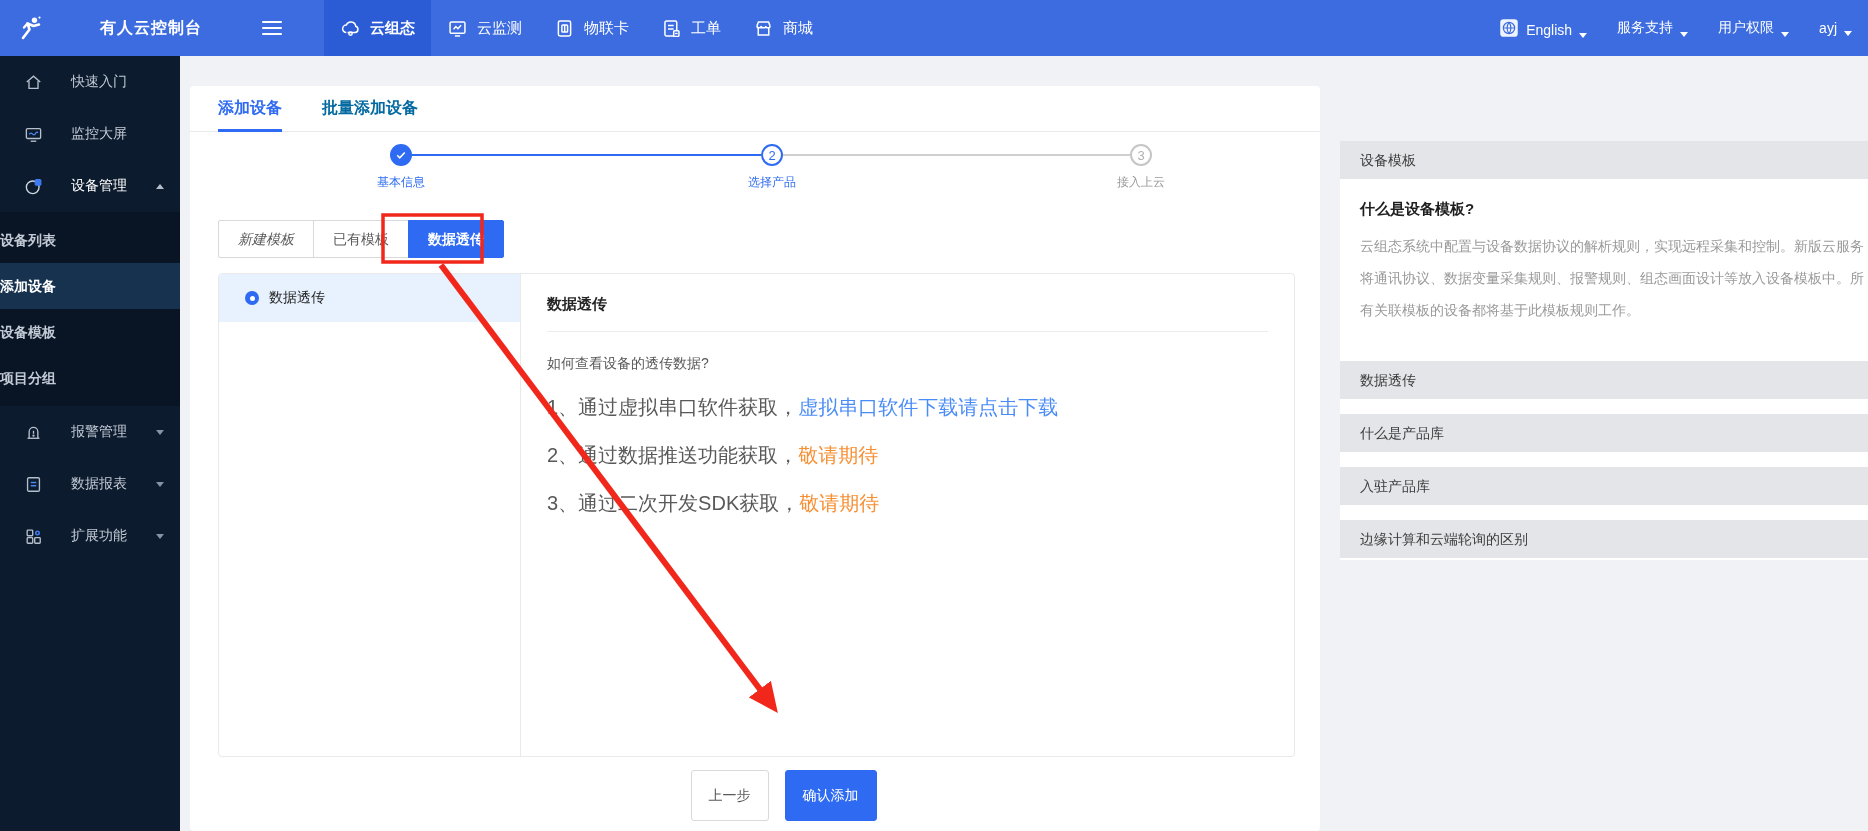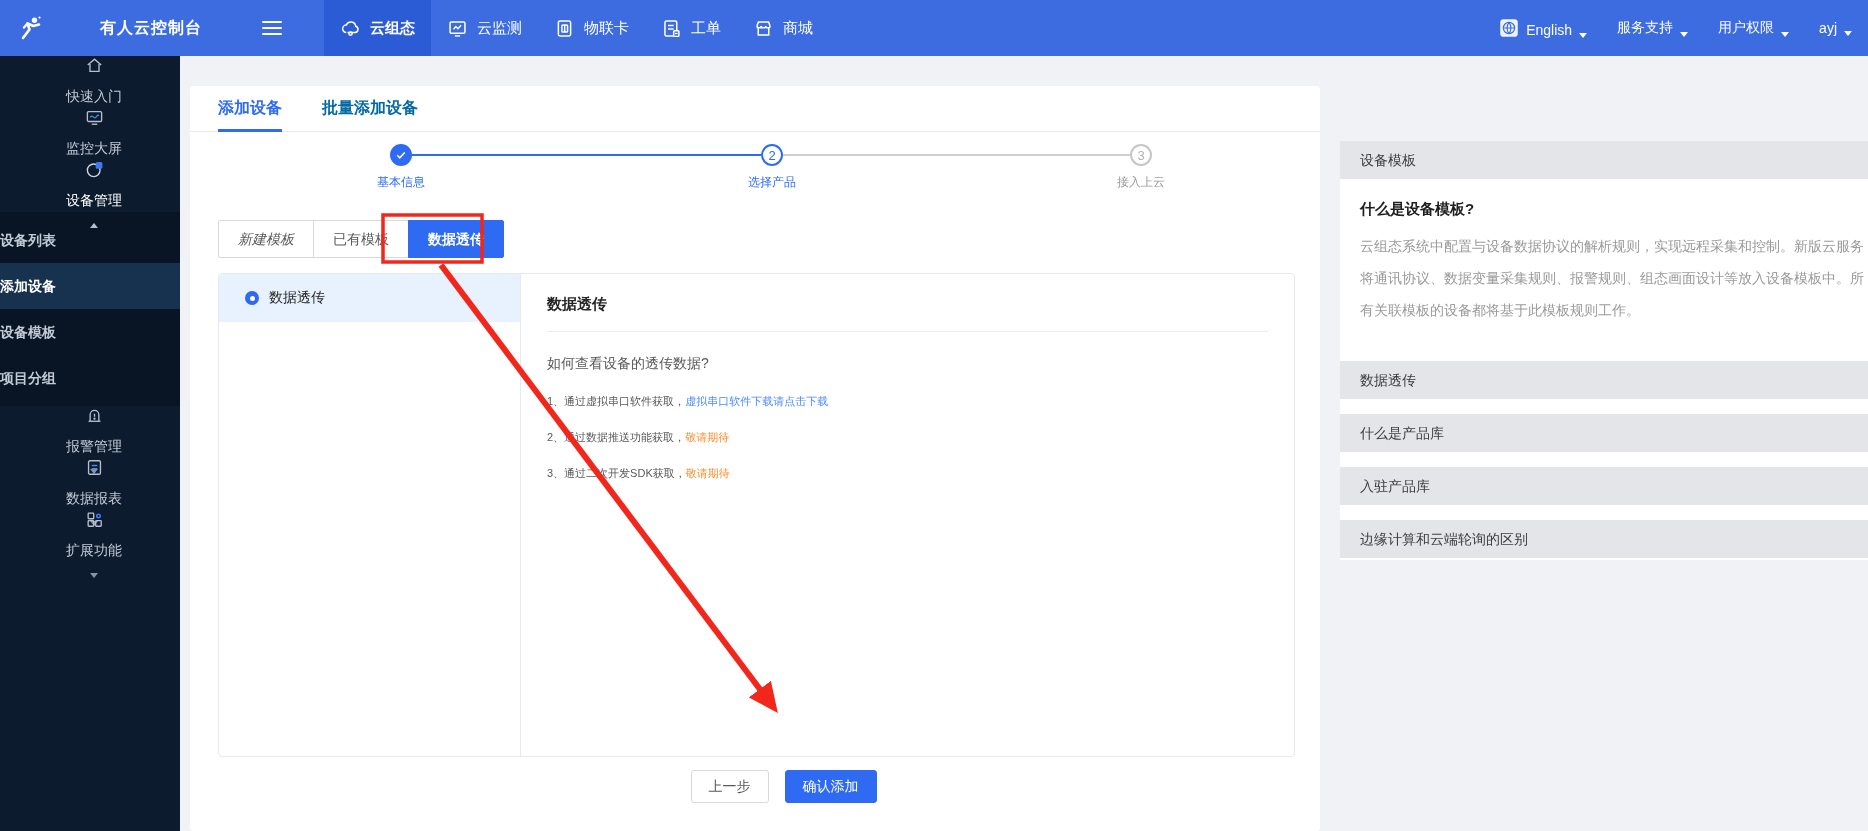--- a/index.html
+++ b/index.html
@@ -14,21 +14,21 @@
   .hamburger i { display:block; height:2px; background:#fff; margin:4px 0; border-radius:1px; }
   .nav { display:flex; height:56px; margin-left:22px;padding-left:20px; }
   .nav-item { display:flex; align-items:center; gap:9px; padding:0 16px; font-size:15px; cursor:pointer; white-space:nowrap; }
   .nav-item.active { background:#2b5cd6; font-weight:bold; }
   .topbar-right { margin-left:auto; display:flex; align-items:center; gap:30px; padding-right:16px; font-size:14px; }
   .tr-item { display:flex; align-items:flex-end; gap:7px; cursor:pointer; white-space:nowrap; }
   .caret-w { width:0; height:0; border-left:4.5px solid transparent; border-right:4.5px solid transparent; border-top:5.5px solid #fff; margin-top:2px; }
 
   
   .sidebar { position:absolute; top:56px; left:0; width:180px; height:775px; background:#0c1b2d; color:#c2cad6; font-size:14px; z-index:9; }
-  .side-item { height:52px; display:flex; align-items:center; padding:0 16px 0 24px; gap:13px; cursor:pointer;flex-direction:column; }
+  .side-item { height:52px; display:flex; align-items:center; padding:0 16px 0 24px; gap:28px; cursor:pointer; }
   .side-item .lbl { flex:1; }
   .side-item.parent-open { color:#fff; }
   .submenu { background:#091524; padding:5px 0; }
   .sub-item { height:46px; line-height:46px; cursor:pointer; color:#c2cad6;font-weight:bold; }
   .sub-item.active { background:#16324f; color:#fff; }
   .caret-up { width:0; height:0; border-left:4px solid transparent; border-right:4px solid transparent; border-bottom:5px solid #b6bfcc; }
   .caret-dn { width:0; height:0; border-left:4px solid transparent; border-right:4px solid transparent; border-top:5px solid #8894a5; }
 
   
   .main-card { position:absolute; left:190px; top:86px; width:1130px; height:745px; background:#fff; border-radius:4px; }
@@ -60,27 +60,27 @@
   
   .inner-panel { position:absolute; left:28px; top:187px; width:1077px; height:484px; border:1px solid #e8e9eb; border-radius:4px; background:#fff; }
   .panel-left { position:absolute; left:0; top:0; bottom:0; width:302px; border-right:1px solid #e8e9eb; }
   .radio-row { height:48px; background:#e8f2fe; display:flex; align-items:center; padding-left:26px; gap:10px; font-size:14px; color:#262626; cursor:pointer; border-radius:4px 0 0 0; }
   .radio { width:14px; height:14px; border-radius:50%; background:#2e6bf2; position:relative; flex:0 0 auto; }
   .radio::after { content:""; position:absolute; left:4.5px; top:4.5px; width:5px; height:5px; border-radius:50%; background:#fff; }
   .panel-right { position:absolute; left:302px; top:0; right:0; bottom:0; padding:0 26px; }
   .panel-heading { font-size:15px; font-weight:bold; color:#262626; padding:21px 0 17px; }
   .panel-divider { border-bottom:1px solid #ececec; }
   .panel-q { margin-top:23px; font-size:14px; color:#595959; }
-  .panel-item { margin-top:21px; font-size:11px; color:#595959; }
+  .panel-item { margin-top:21px; font-size:20px; color:#595959; }
   .p-link { color:#4a8cf7; cursor:pointer; }
   .p-status { color:#f78f33; }
 
   
   .footer-row { position:absolute; left:28px; top:684px; width:1077px; display:flex; justify-content:center; gap:16px; padding-left:54px; }
-  .btn { height:33px; padding:0 17px; border-radius:3px; font-size:14px; display:flex; align-items:center; cursor:pointer; }
+  .btn { height:51px; padding:0 17px; border-radius:3px; font-size:14px; display:flex; align-items:center; cursor:pointer; }
   .btn-plain { background:#fff; border:1px solid #d9d9d9; color:#595959; }
   .btn-primary { background:#2e6bf2; border:1px solid #2e6bf2; color:#fff; }
 
   
   .faq { position:absolute; left:1340px; top:141px; width:560px; background:#fff; padding-bottom:2px; }
   .faq-bar { height:38px; line-height:38px; background:#e3e5e9; padding-left:20px; font-size:14px; color:#3d3d3d; cursor:pointer; margin-top:15px; }
   .faq-bar.first { margin-top:0; }
   .faq-q { font-size:15px; font-weight:bold; color:#1f1f1f; padding:21px 20px 0; }
   .faq-body { padding:11px 20px 20px; font-size:14px; color:#9a9a9a; line-height:32px; width:550px; }
 

